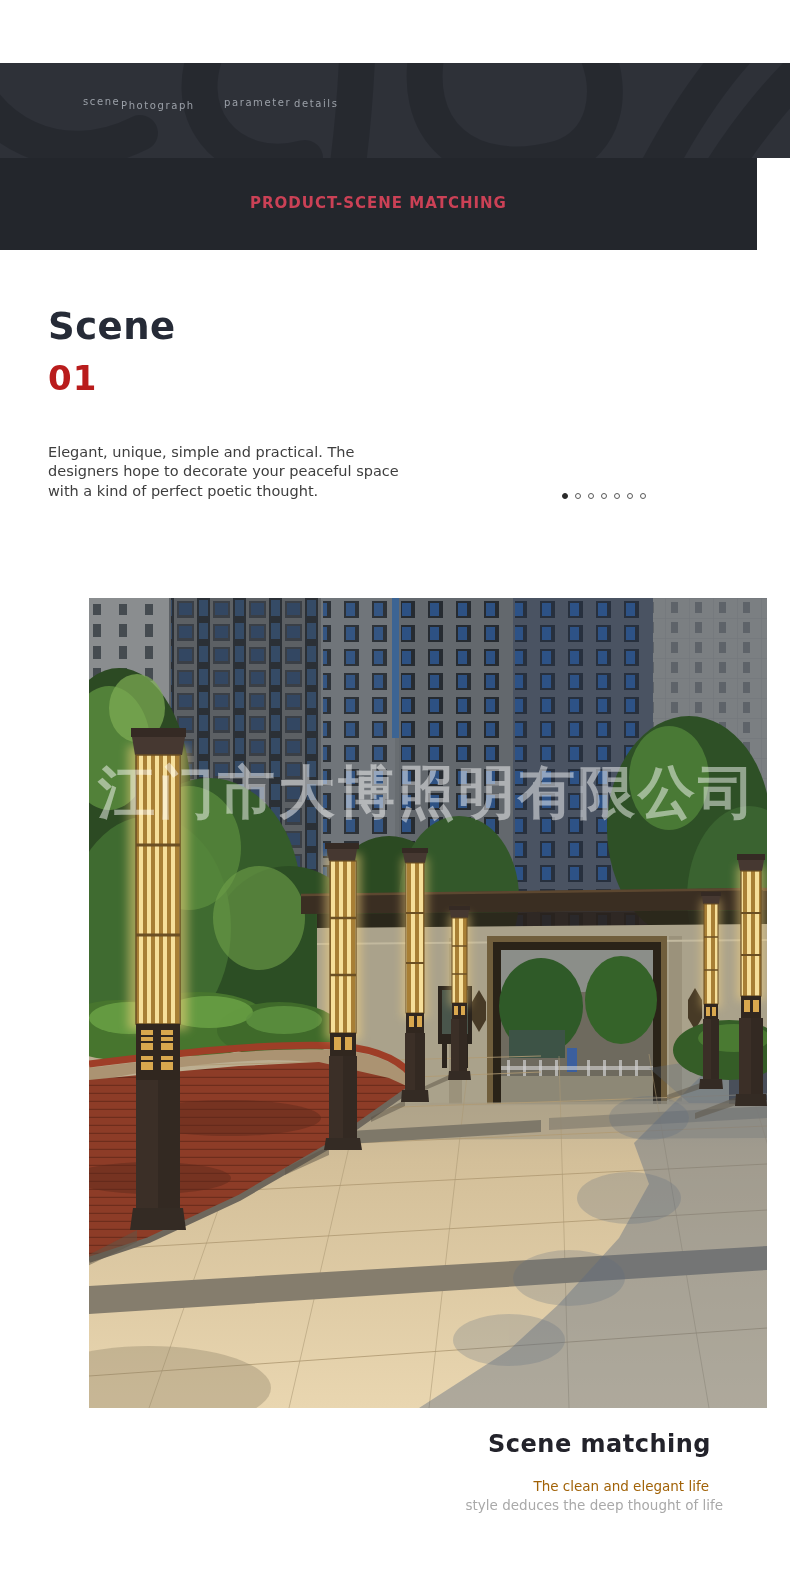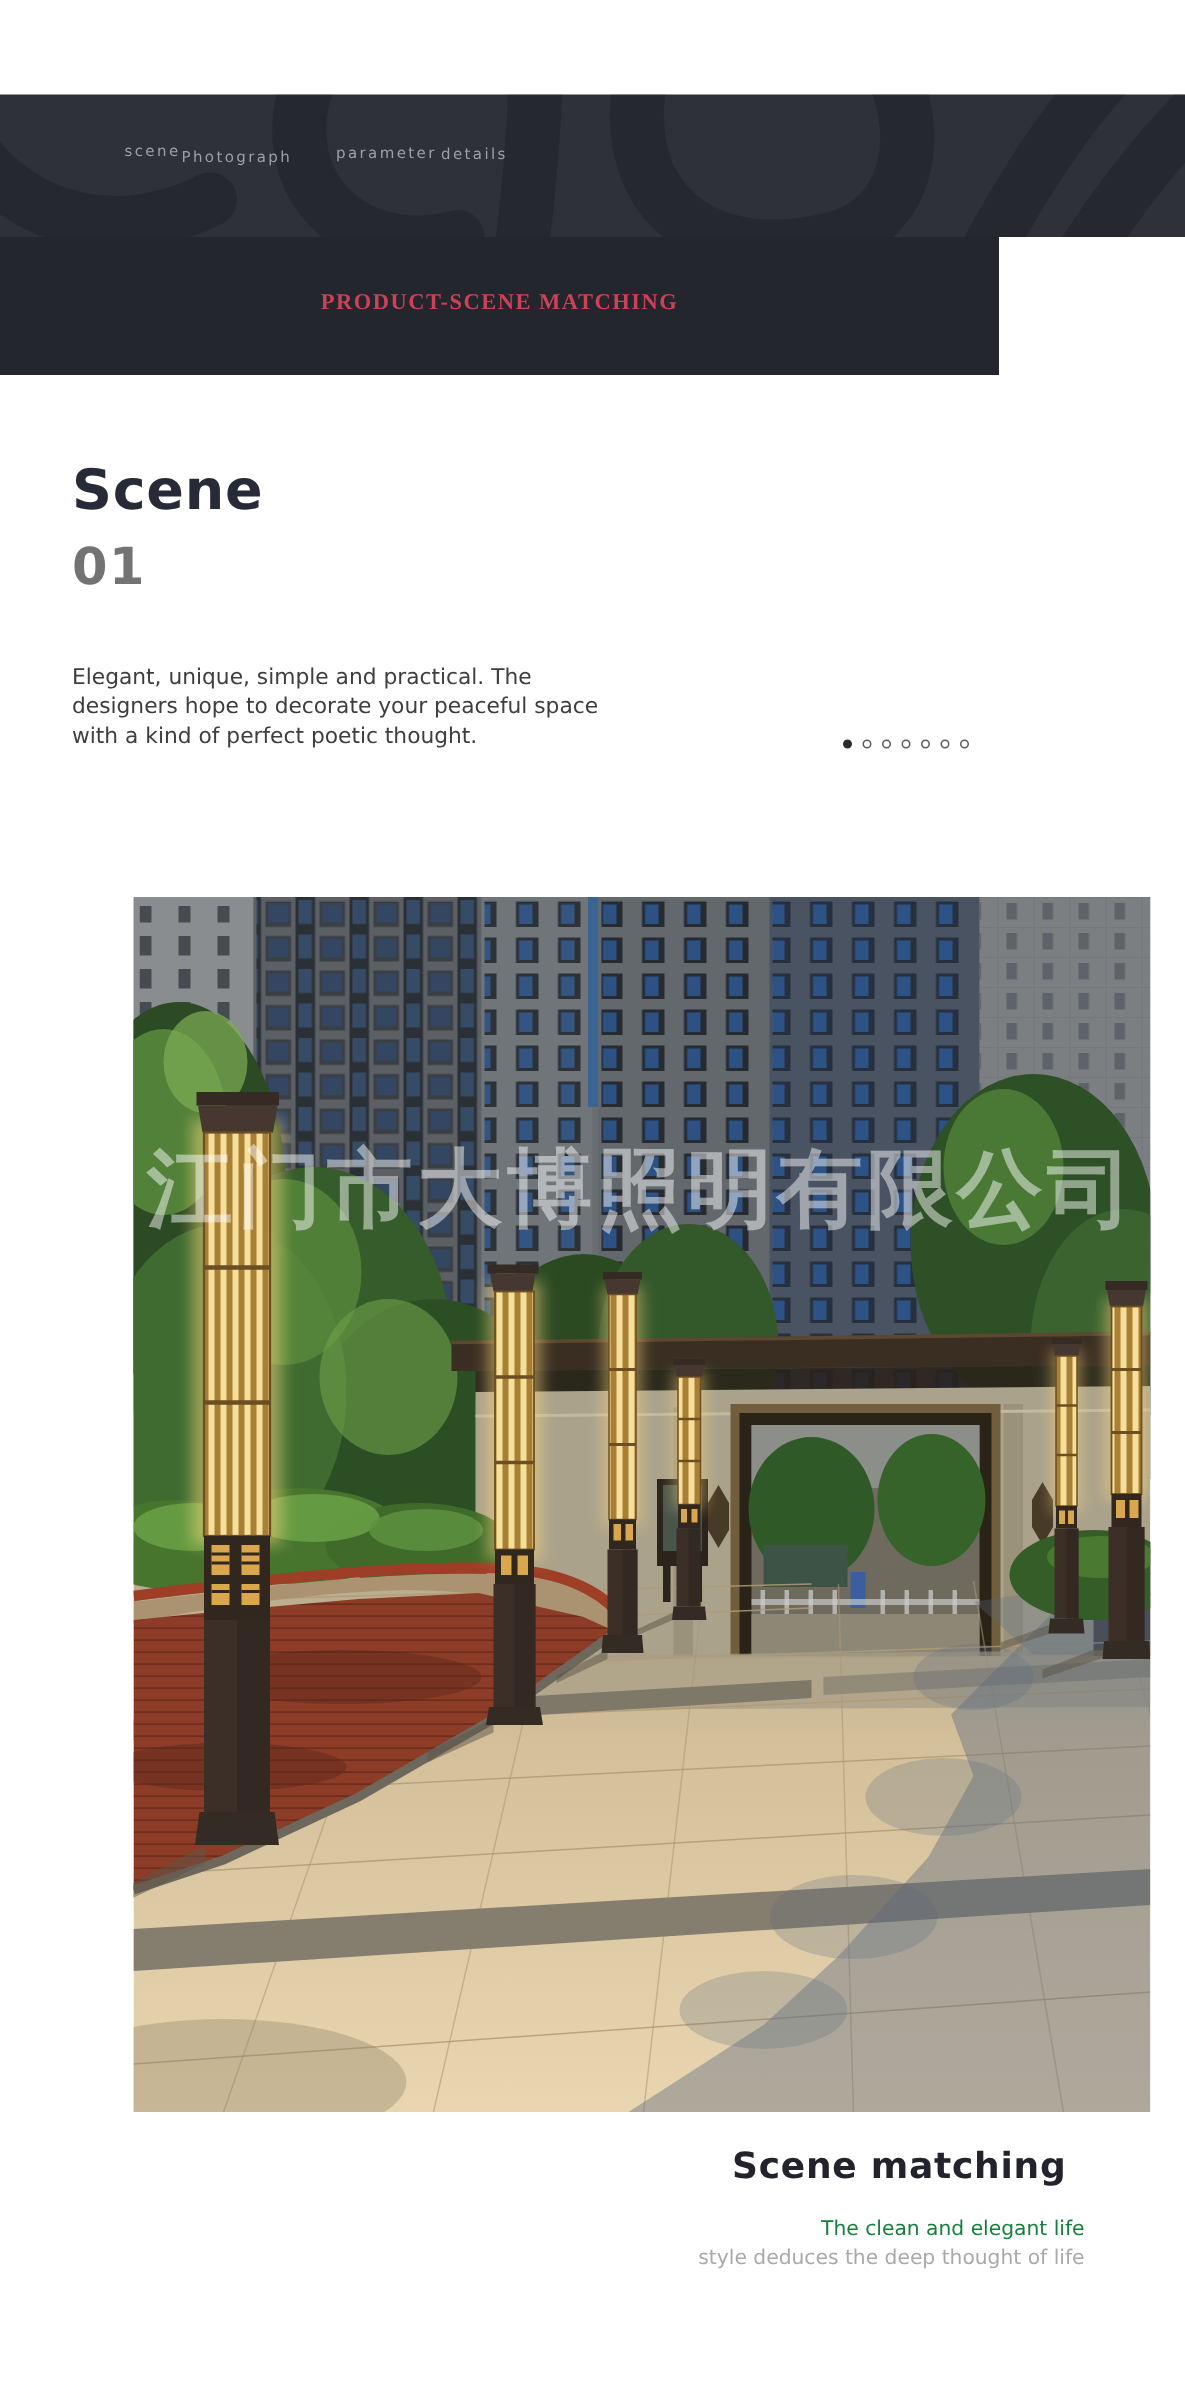--- a/index.html
+++ b/index.html
@@ -1,41 +1,41 @@
 <!DOCTYPE html>
 <html><head>
 <meta charset="utf-8">
 <style>
   html,body{margin:0;padding:0;background:#ffffff;}
   .page{position:relative;width:790px;height:1587px;background:#ffffff;overflow:hidden;
         font-family:"DejaVu Sans","Liberation Sans",sans-serif;}
   
   .band1{position:absolute;left:0;top:63px;width:790px;height:95px;background:#2e3138;overflow:hidden;}
-  .band2{position:absolute;left:0;top:158px;width:666px;height:92px;background:#23262c;font-family:Liberation Serif, serif;}
+  .band2{position:absolute;left:0;top:158px;width:757px;height:92px;background:#23262c;}
   .brush{position:absolute;left:0;top:0;}
   .nav-item{position:absolute;font-size:10px;letter-spacing:1.6px;color:#9ba0a8;cursor:pointer;}
   .n1{left:83px;top:33px;}
   .n2{left:121px;top:37px;}
   .n3{left:224px;top:34px;}
   .n4{left:294px;top:35px;}
   .banner-title{position:absolute;left:0;top:36px;width:100%;text-align:center;
         color:#cb4156;font-weight:bold;font-size:15px;letter-spacing:1px;}
   
   .sec-title{position:absolute;left:48px;top:305px;margin:0;font-size:37px;font-weight:800;color:#262b37;letter-spacing:.5px;}
-  .sec-num{position:absolute;left:48px;top:358px;font-size:34px;font-weight:800;color:#737373;letter-spacing:1px;}
+  .sec-num{position:absolute;left:48px;top:358px;font-size:34px;font-weight:800;color:#b91c1c;letter-spacing:1px;}
   .sec-desc{position:absolute;left:48px;top:443px;width:356px;margin:0;font-size:14.5px;line-height:1.33;color:#3e3e3e;}
   .dots{position:absolute;left:562px;top:493px;display:flex;align-items:center;gap:7px;}
   .dot{width:6px;height:6px;border-radius:50%;border:1.2px solid #5a5a5a;background:transparent;box-sizing:border-box;cursor:pointer;}
   .dot.active{background:#2b2b2b;border-color:#2b2b2b;}
   
   .photo{position:absolute;left:52px;top:598px;width:678px;height:810px;margin:0;overflow:hidden;padding-left:37px;}
   .photo svg{display:block;width:678px;height:810px;}
   
   .f-title{position:absolute;right:67px;top:1418px;margin:12px;font-size:24px;font-weight:800;color:#23232b;letter-spacing:.5px;}
-  .f-line1{position:absolute;right:67px;top:1478px;margin:0;font-size:13.5px;color:#15803d;}
+  .f-line1{position:absolute;right:81px;top:1478px;margin:0;font-size:13.5px;color:#a16207;}
   .f-line2{position:absolute;right:67px;top:1497px;margin:0;font-size:13.5px;color:#a9a9a9;text-align:center;}
 </style>
 </head>
 <body>
 
 <div class="page">
 
   <header>
     <div class="band1">
       <svg class="brush" width="790" height="95" viewBox="0 0 790 95">

